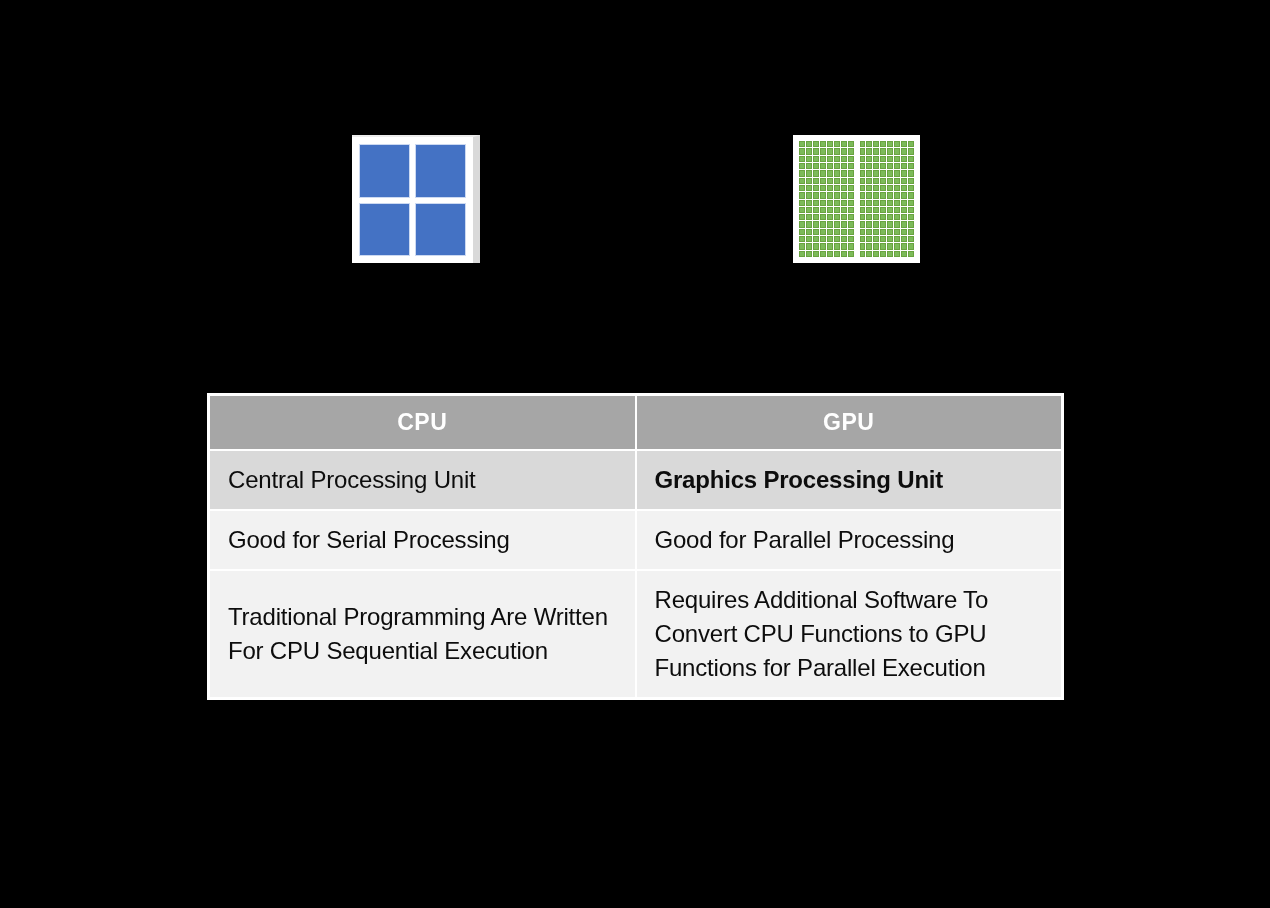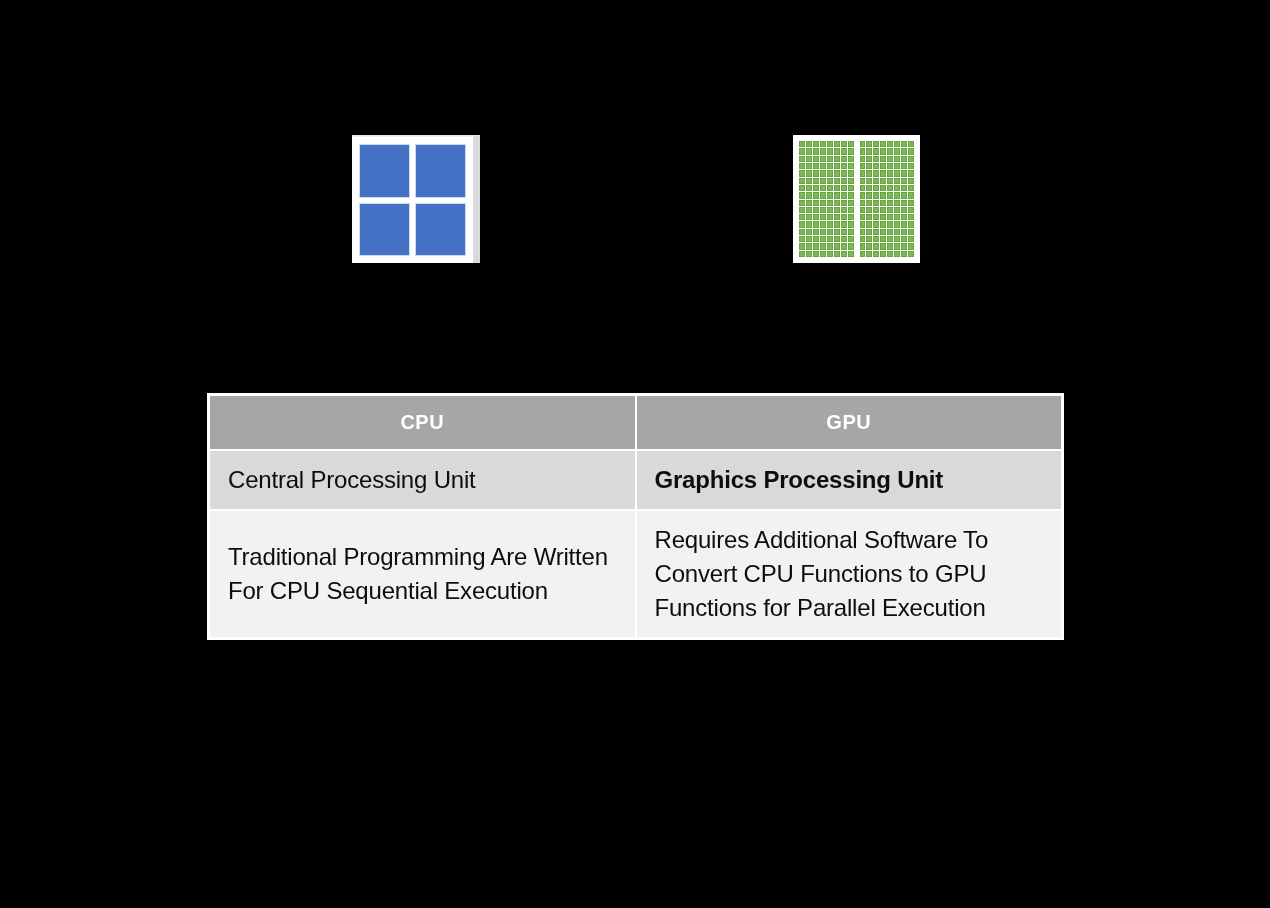--- a/index.html
+++ b/index.html
@@ -73,21 +73,21 @@
   }
   .cmp-table th,
   .cmp-table td {
     border: 2px solid #ffffff;
     width: 50%;
     box-sizing: border-box;
   }
   .cmp-table th {
     height: 55px;
     color: #ffffff;
-    font-size: 20px;
+    font-size: 23px;
     font-weight: bold;
     text-align: center;
     letter-spacing: 0.5px;
   }
   .cmp-table td {
     color: #0d0d0d;
     font-size: 24px;
     line-height: 34px;
     padding: 12px 18px;
     text-align: left;
@@ -381,19 +381,23 @@
         <th style="background: rgb(166, 166, 166);">CPU</th>
         <th style="background: rgb(166, 166, 166);">GPU</th>
       </tr>
     </thead>
     <tbody id="tableBody">
         <tr>
           <td style="background: rgb(217, 217, 217);">Central Processing Unit</td>
           <td style="background: rgb(217, 217, 217); font-weight: bold;">Graphics Processing Unit</td>
         </tr>
         <tr>
+          <td style="background: rgb(242, 242, 242);">Good for Serial Processing</td>
+          <td style="background: rgb(242, 242, 242);">Good for Parallel Processing</td>
+        </tr>
+        <tr>
           <td style="background: rgb(242, 242, 242);">Traditional Programming Are Written For CPU Sequential Execution</td>
           <td style="background: rgb(242, 242, 242);">Requires Additional Software To Convert CPU Functions to GPU Functions for Parallel Execution</td>
         </tr>
       </tbody>
   </table>
 
 </div>
 
 </body></html>

